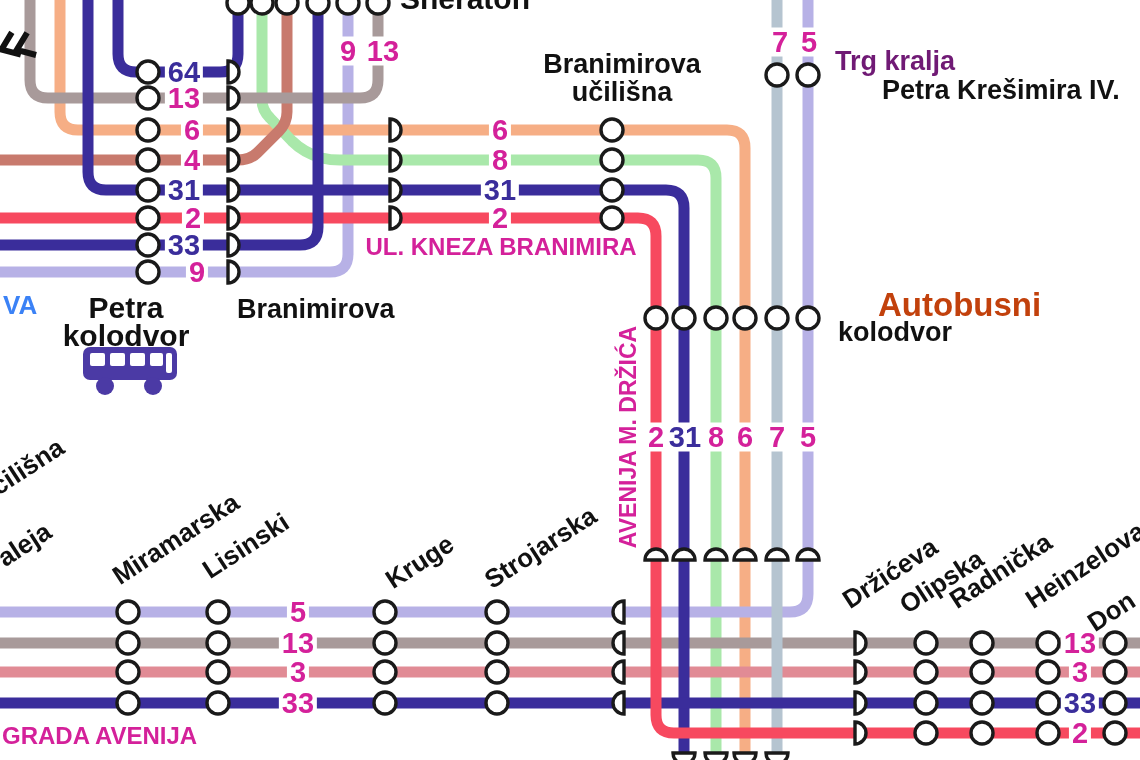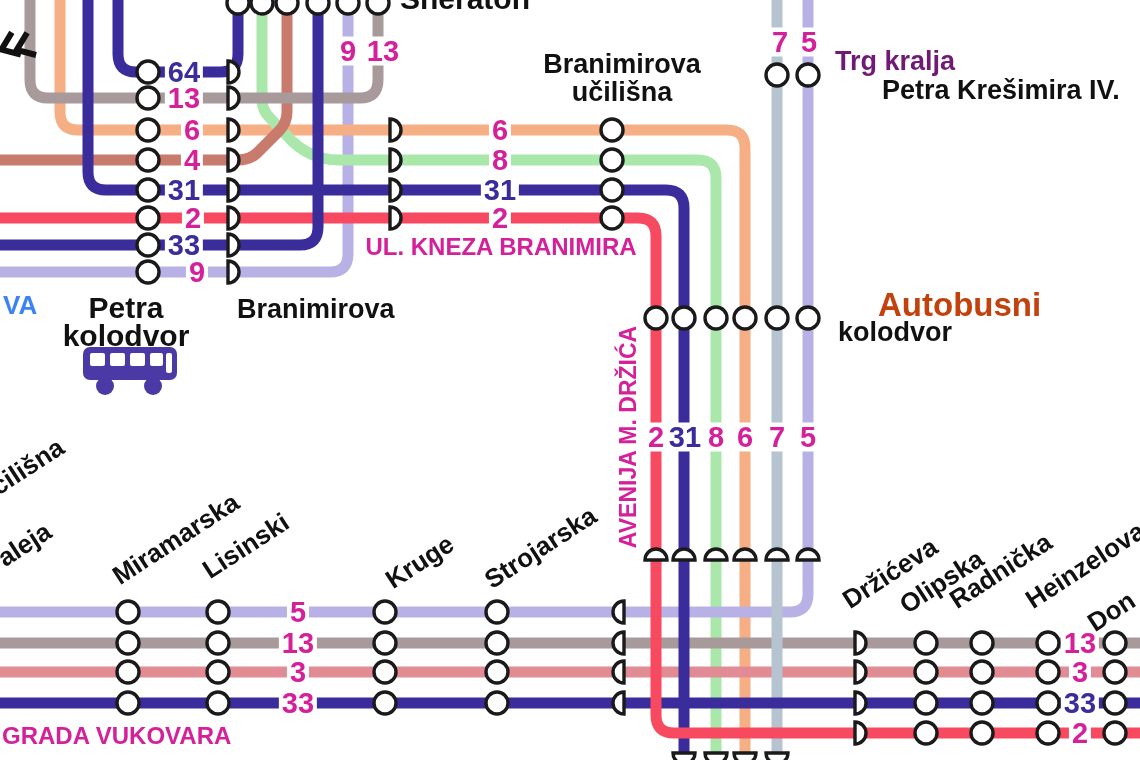--- a/index.html
+++ b/index.html
@@ -162,21 +162,21 @@
       <div class="station center" style="left: 622px; top: 92px; font-size: 27px; color: rgb(17, 17, 17);">učilišna</div>
       <div class="station left" style="left: 835px; top: 61px; font-size: 27px; color: #701a75;">Trg kralja</div>
       <div class="station left" style="left: 882px; top: 90px; font-size: 27px; color: rgb(17, 17, 17);">Petra Krešimira IV.</div>
       <div class="station center" style="left: 126px; top: 308px; font-size: 30px; color: rgb(17, 17, 17);">Petra</div>
       <div class="station center" style="left: 126px; top: 336px; font-size: 30px; color: rgb(17, 17, 17);">kolodvor</div>
       <div class="station left" style="left: 237px; top: 309px; font-size: 27px; color: rgb(17, 17, 17);">Branimirova</div>
       <div class="station left" style="left: 838px; top: 304px; font-size: 33px; color: #c2410c; margin-left: 40px;">Autobusni</div>
       <div class="station left" style="left: 838px; top: 332px; font-size: 27px; color: rgb(17, 17, 17);">kolodvor</div>
       <div class="street center" style="left: 501px; top: 247px; font-size: 24px; color: rgb(212, 33, 154);">UL. KNEZA BRANIMIRA</div>
       <div class="street vertical" style="left: 628px; top: 437px; font-size: 23px; color: rgb(212, 33, 154);">AVENIJA M. DRŽIĆA</div>
-      <div class="street" style="left: 2px; top: 736px; font-size: 24px; color: rgb(212, 33, 154); transform: translate(0px, -50%);">GRADA VUKOVARA</div>
+      <div class="street" style="left: 2px; top: 736px; font-size: 24px; color: rgb(212, 33, 154); transform: translate(0px, -50%);">GRADA AVENIJA</div>
       <div class="street" style="left: 3px; top: 305px; font-size: 26px; color: #3b82f6; transform: translate(0px, -50%);">VA</div>
       <div class="diag" style="left: -20px; top: 497px; font-size: 26px;">učilišna</div>
       <div class="diag" style="left: 0px; top: 560px; font-size: 26px;">aleja</div>
       <div class="diag" style="left: 115px; top: 578px; font-size: 26px;">Miramarska</div>
       <div class="diag" style="left: 205px; top: 572px; font-size: 26px;">Lisinski</div>
       <div class="diag" style="left: 388px; top: 582px; font-size: 26px;">Kruge</div>
       <div class="diag" style="left: 487px; top: 582px; font-size: 26px;">Strojarska</div>
       <div class="diag" style="left: 845px; top: 602px; font-size: 26px;">Držićeva</div>
       <div class="diag" style="left: 902px; top: 607px; font-size: 26px;">Olipska</div>
       <div class="diag" style="left: 952px; top: 602px; font-size: 26px;">Radnička</div>

